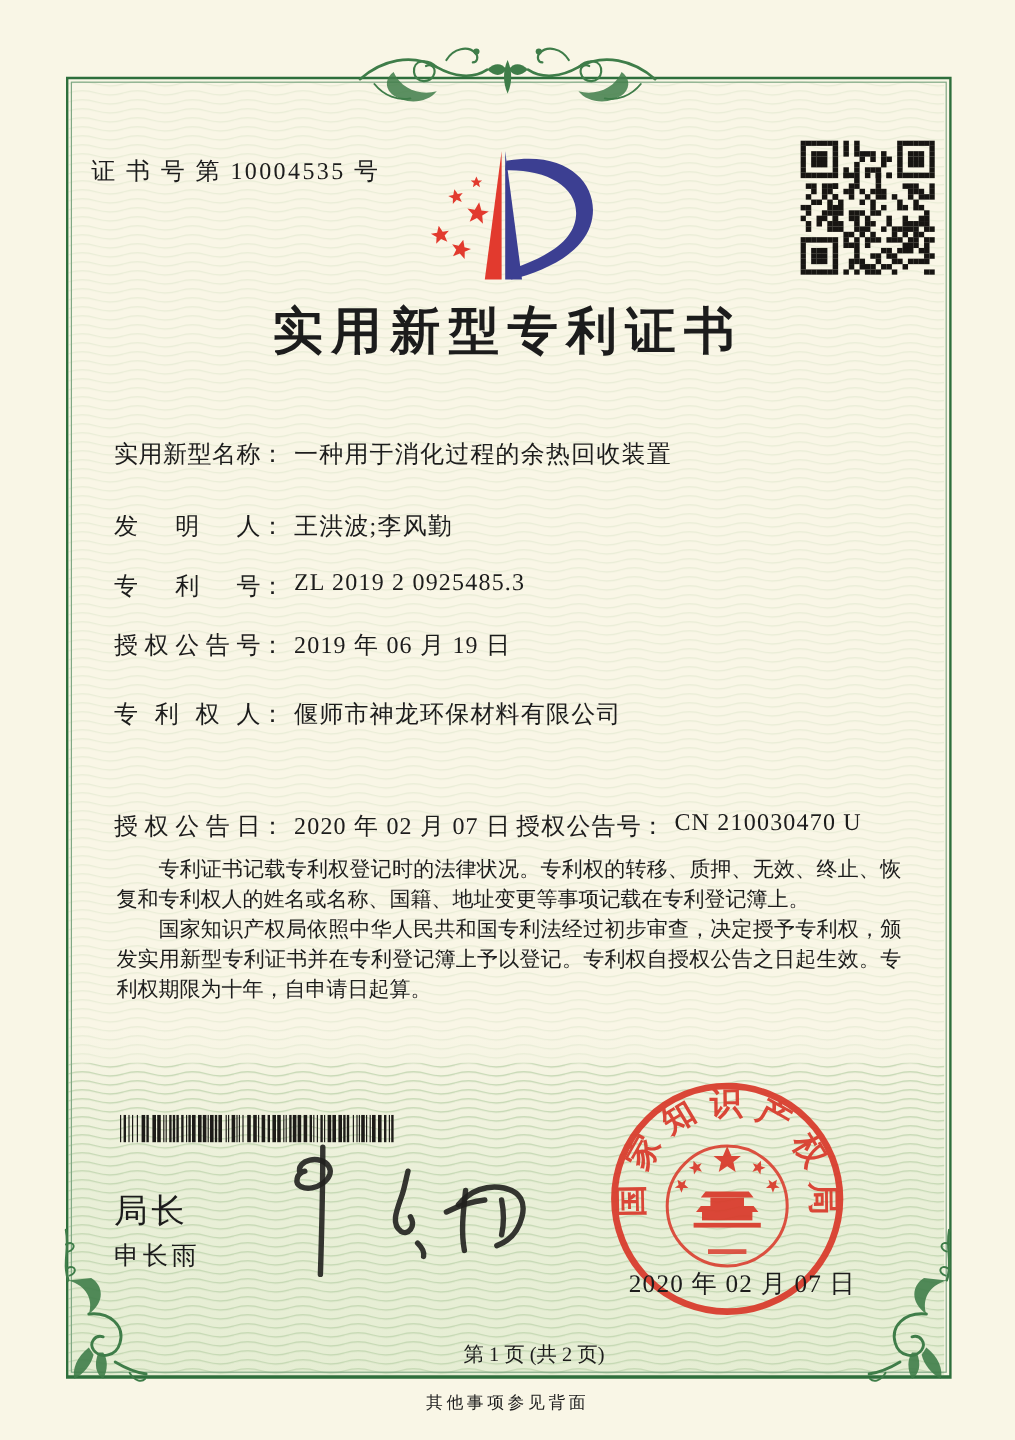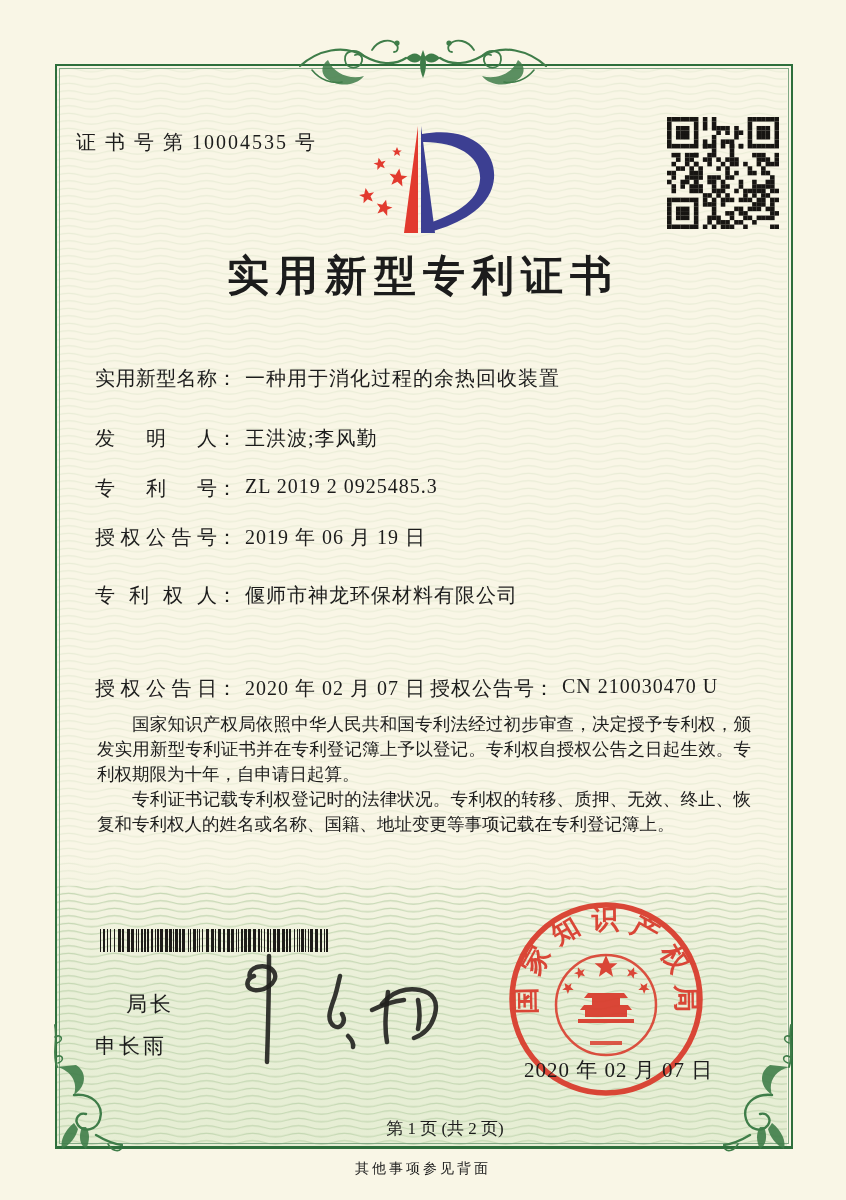--- a/index.html
+++ b/index.html
@@ -26,21 +26,21 @@
   .f-label{display:inline-block;width:122px;text-align:justify;text-align-last:justify;
            vertical-align:top;}
   .f-colon{display:inline-block;vertical-align:top;}
   .f-value{display:inline-block;margin-left:8px;letter-spacing:1px;vertical-align:top;
            white-space:nowrap;text-align:right;}
   .gaz{position:absolute;left:335px;top:0;}
   .gaz .f-label{width:104px;}
   .body-text{left:97px;top:712px;width:654px;font-size:17.5px;line-height:25px;
              text-align:justify;z-index:3;}
   .body-text p{margin:0;text-indent:2em;}
-  .sig-title{left:95px;top:990px;font-size:21px;letter-spacing:3px;z-index:3;margin-left:31px;}
+  .sig-title{left:95px;top:990px;font-size:28px;letter-spacing:3px;z-index:3;}
   .sig-name{left:95px;top:1032px;font-size:21px;letter-spacing:3px;z-index:3;}
   .seal-date{left:524px;top:1056px;font-size:21px;letter-spacing:1px;z-index:5;}
   .page-info{left:0;right:0;top:1117px;text-align:center;font-size:17px;z-index:3;padding-left:44px;}
   .footer-note{left:0;right:0;top:1160px;text-align:center;font-size:14px;
                letter-spacing:3px;z-index:3;}
   .logo{left:342px;top:112px;z-index:3;}
   .qr{left:667px;top:117px;z-index:3;}
   .barcode{left:100px;top:929px;z-index:3;}
   .signature{left:222px;top:948px;z-index:4;}
   .seal{left:500px;top:893px;z-index:4;opacity:.93;}
@@ -474,22 +474,22 @@
     <span class="f-label">专利权人</span><span class="f-colon">：</span><span class="f-value">偃师市神龙环保材料有限公司</span>
   </div>
   <div class="abs field-row" style="top:675px">
     <span class="f-label">授权公告日</span><span class="f-colon">：</span><span class="f-value">2020 年 02 月 07 日</span>
     <span class="gaz">
       <span class="f-label">授权公告号</span><span class="f-colon">：</span><span class="f-value">CN 210030470 U</span>
     </span>
   </div>
 
   <div class="abs body-text">
+    <p>专利证书记载专利权登记时的法律状况。专利权的转移、质押、无效、终止、恢复和专利权人的姓名或名称、国籍、地址变更等事项记载在专利登记簿上。</p>
     <p>国家知识产权局依照中华人民共和国专利法经过初步审查，决定授予专利权，颁发实用新型专利证书并在专利登记簿上予以登记。专利权自授权公告之日起生效。专利权期限为十年，自申请日起算。</p>
-    <p>专利证书记载专利权登记时的法律状况。专利权的转移、质押、无效、终止、恢复和专利权人的姓名或名称、国籍、地址变更等事项记载在专利登记簿上。</p>
   </div>
 
   <svg class="abs barcode" id="barcode" width="232" height="23" aria-hidden="true">
       <rect x="0" y="0" width="1" height="23" fill="#1d1b18"></rect>
       <rect x="3" y="0" width="2" height="23" fill="#1d1b18"></rect>
       <rect x="7" y="0" width="1" height="23" fill="#1d1b18"></rect>
       <rect x="10" y="0" width="1" height="23" fill="#1d1b18"></rect>
       <rect x="14" y="0" width="1" height="23" fill="#1d1b18"></rect>
       <rect x="18" y="0" width="3" height="23" fill="#1d1b18"></rect>
       <rect x="22" y="0" width="2" height="23" fill="#1d1b18"></rect>

